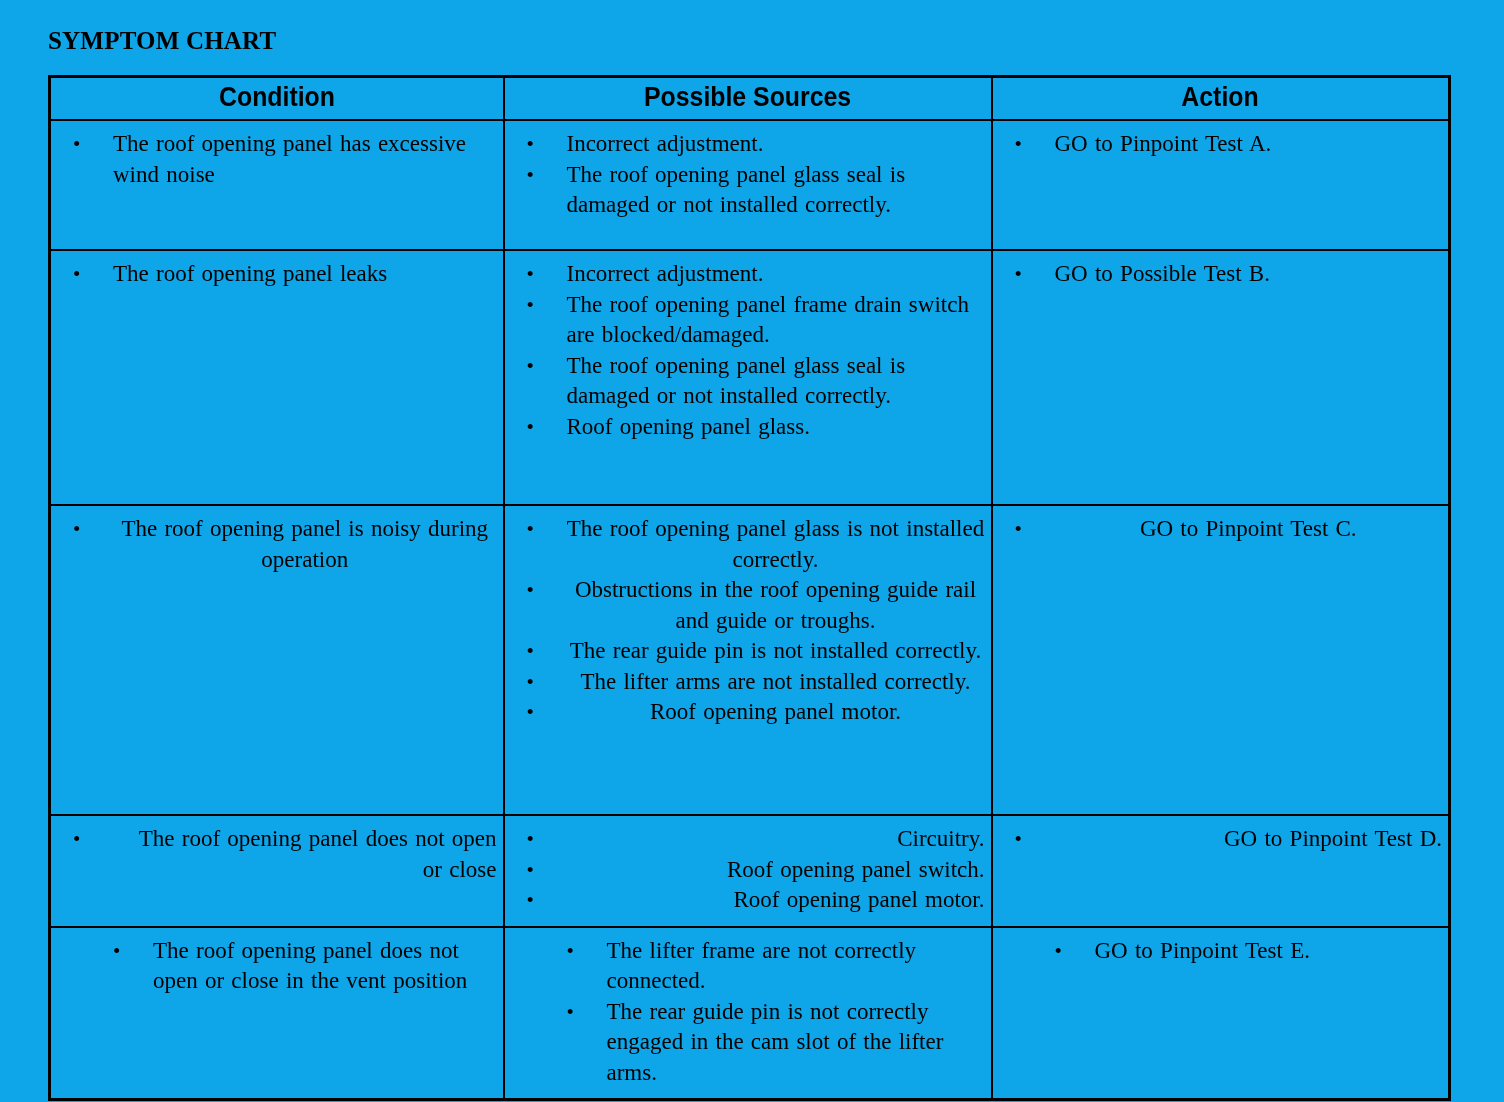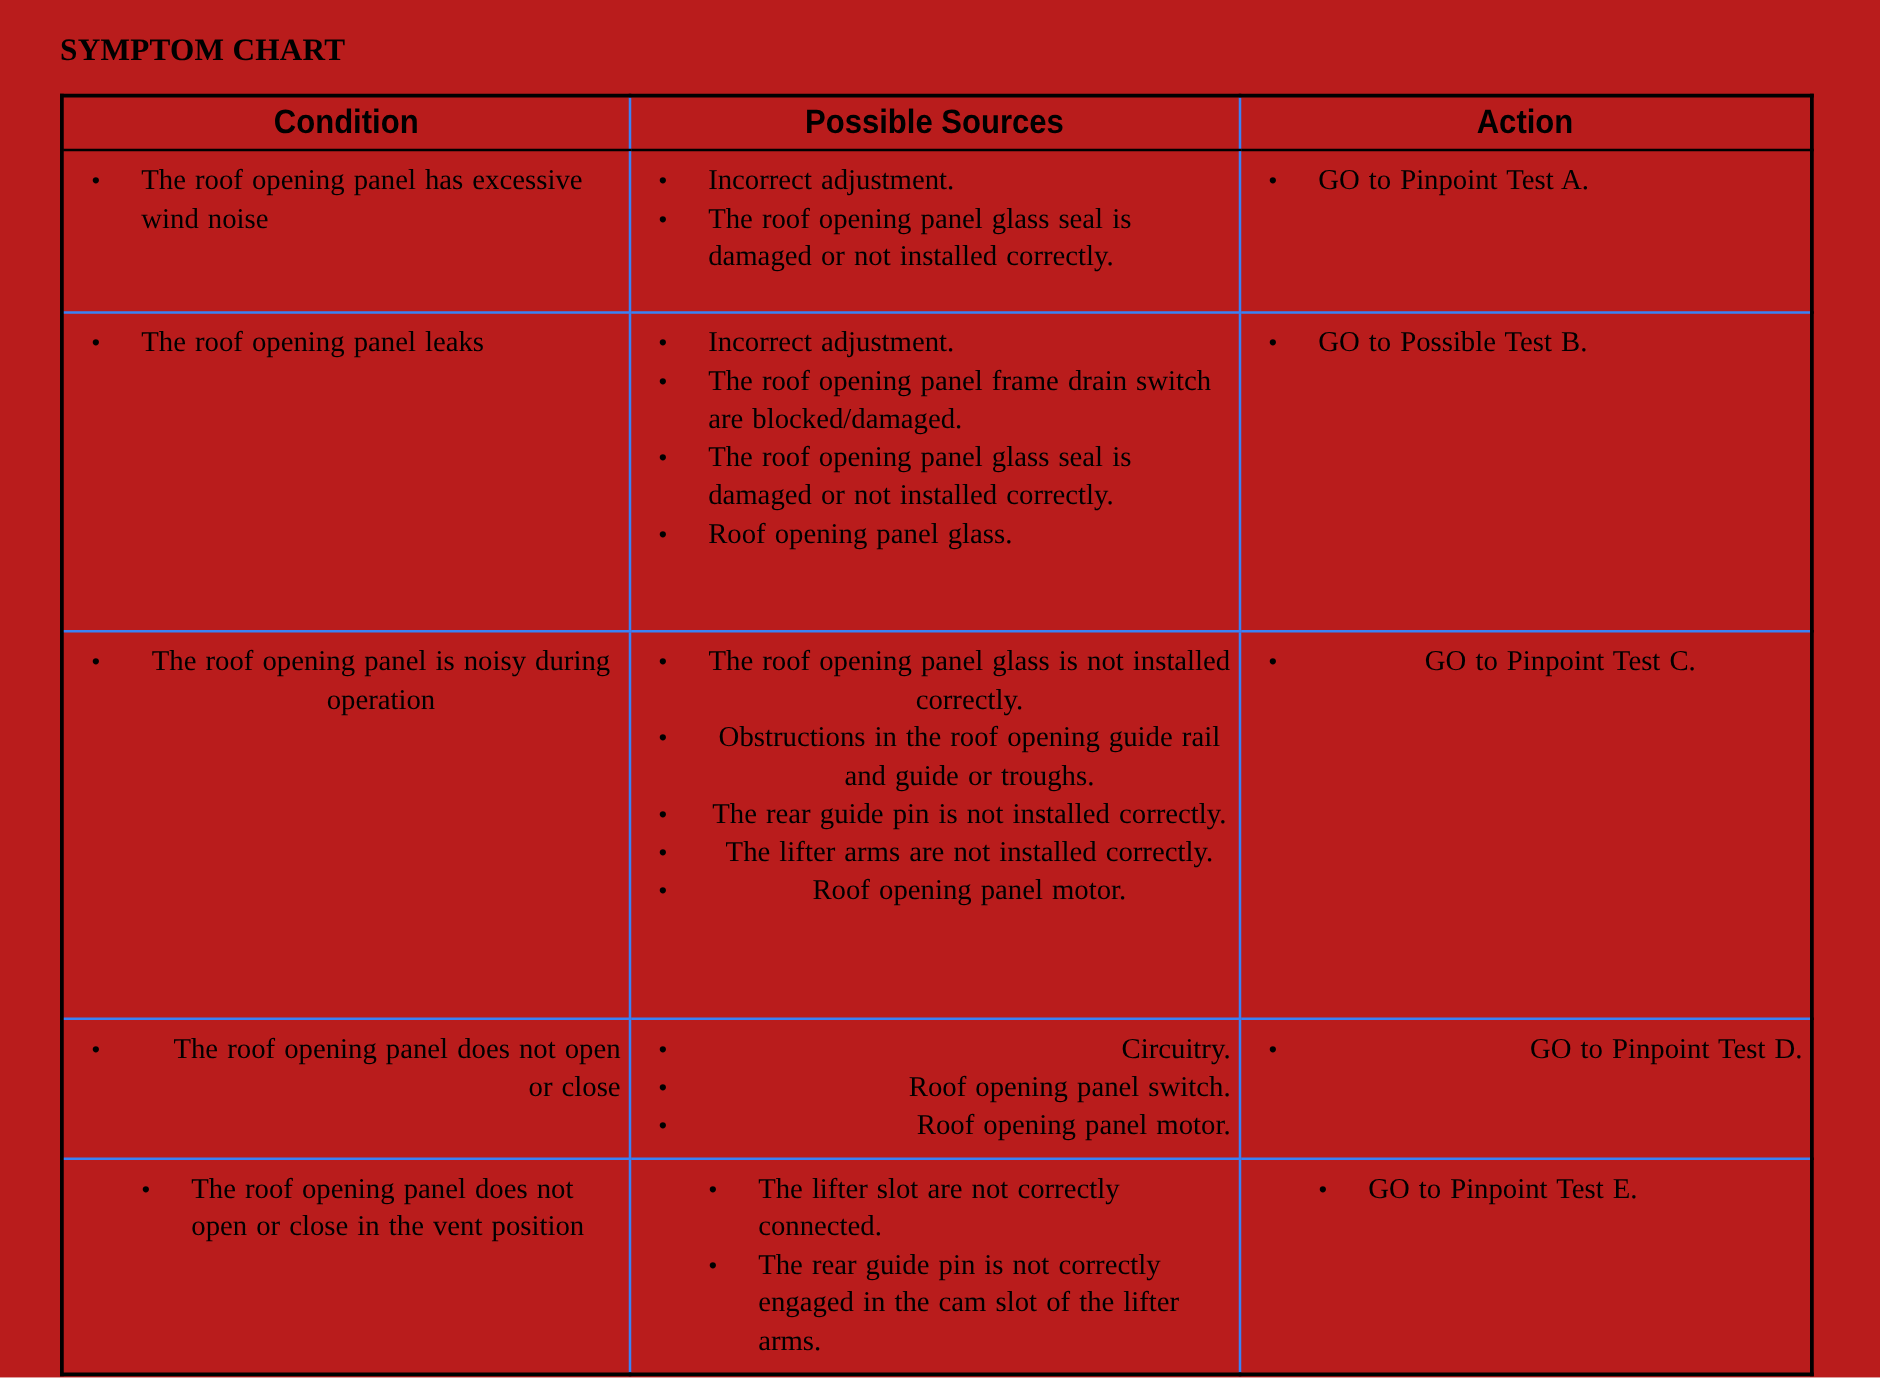--- a/index.html
+++ b/index.html
@@ -11,21 +11,21 @@
     width: 1504px;
     height: 1102px;
     font-family: "Liberation Serif", serif;
     color: #000000;
     overflow: hidden;
   }
   .page {
     position: relative;
     width: 1504px;
     height: 1102px;
-    background: #b91c1c;
+    background: #0ea5e9;
   }
   .doc-title {
     position: absolute;
     left: 48px;
     top: 28px;
     font-family: "Liberation Serif", serif;
     font-weight: bold;
     font-size: 25px;
     letter-spacing: 0.2px;
     line-height: 1;
@@ -39,21 +39,21 @@
     border-collapse: collapse;
     table-layout: fixed;
     border: 3px solid #000000;
   }
   .symptom-table col.c-cond { width: 454px; }
   .symptom-table col.c-src  { width: 488px; }
   .symptom-table col.c-act  { width: 458px; }
 
   .symptom-table th,
   .symptom-table td {
-    border: 2px solid #3b82f6;
+    border: 2px solid #000000;
     vertical-align: top;
     padding: 0;
   }
   .symptom-table thead th {
     border-bottom: 2px solid #000000;
     text-align: center;
     font-family: "Liberation Sans", sans-serif;
     font-weight: bold;
     font-size: 27px;
     line-height: 1;
@@ -235,21 +235,21 @@
         <td>
           <div class="cell">
             <ul class="bullets">
               <li>The roof opening panel does not open or close in the vent position</li>
             </ul>
           </div>
         </td>
         <td>
           <div class="cell">
             <ul class="bullets">
-              <li>The lifter slot are not correctly connected.</li>
+              <li>The lifter frame are not correctly connected.</li>
               <li>The rear guide pin is not correctly engaged in the cam slot of the lifter arms.</li>
             </ul>
           </div>
         </td>
         <td>
           <div class="cell">
             <ul class="bullets">
               <li>GO to Pinpoint Test E.</li>
             </ul>
           </div>

